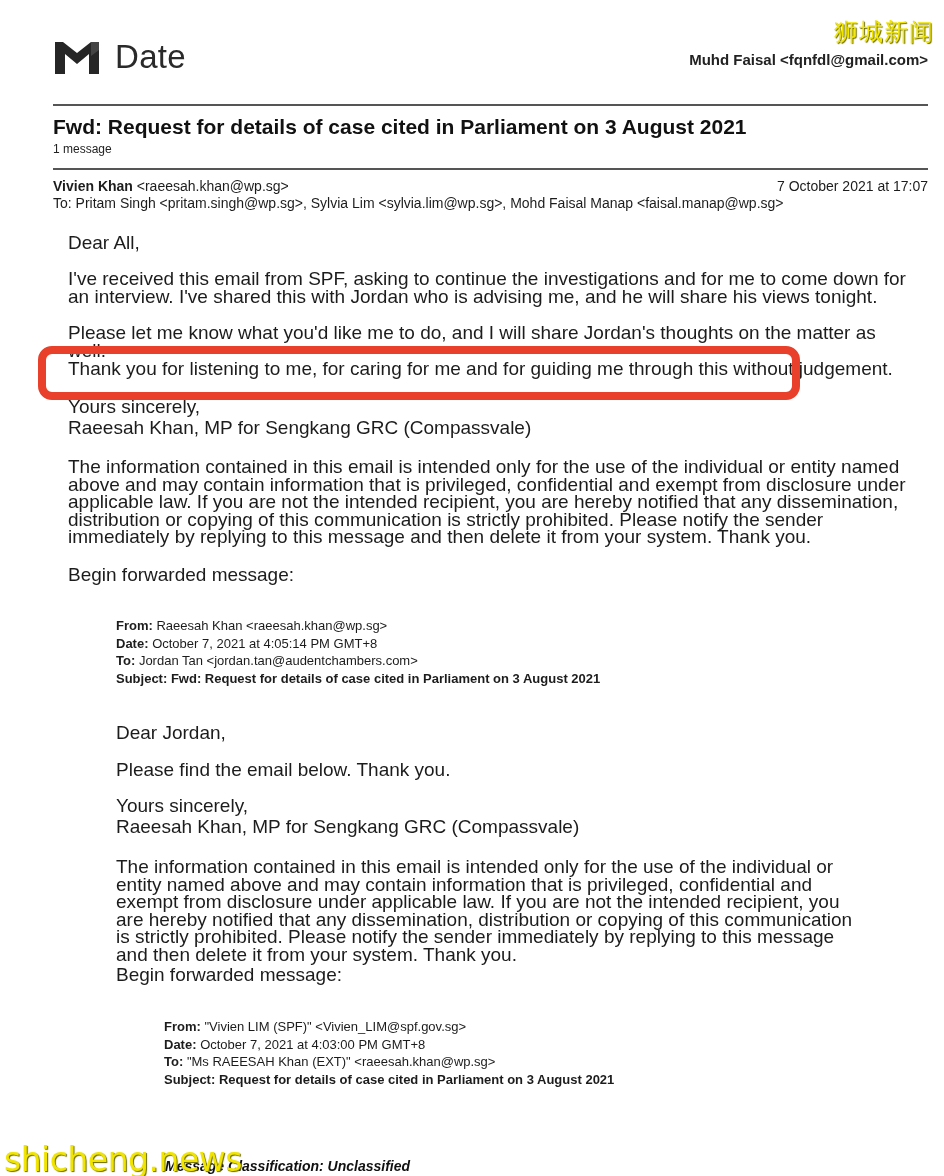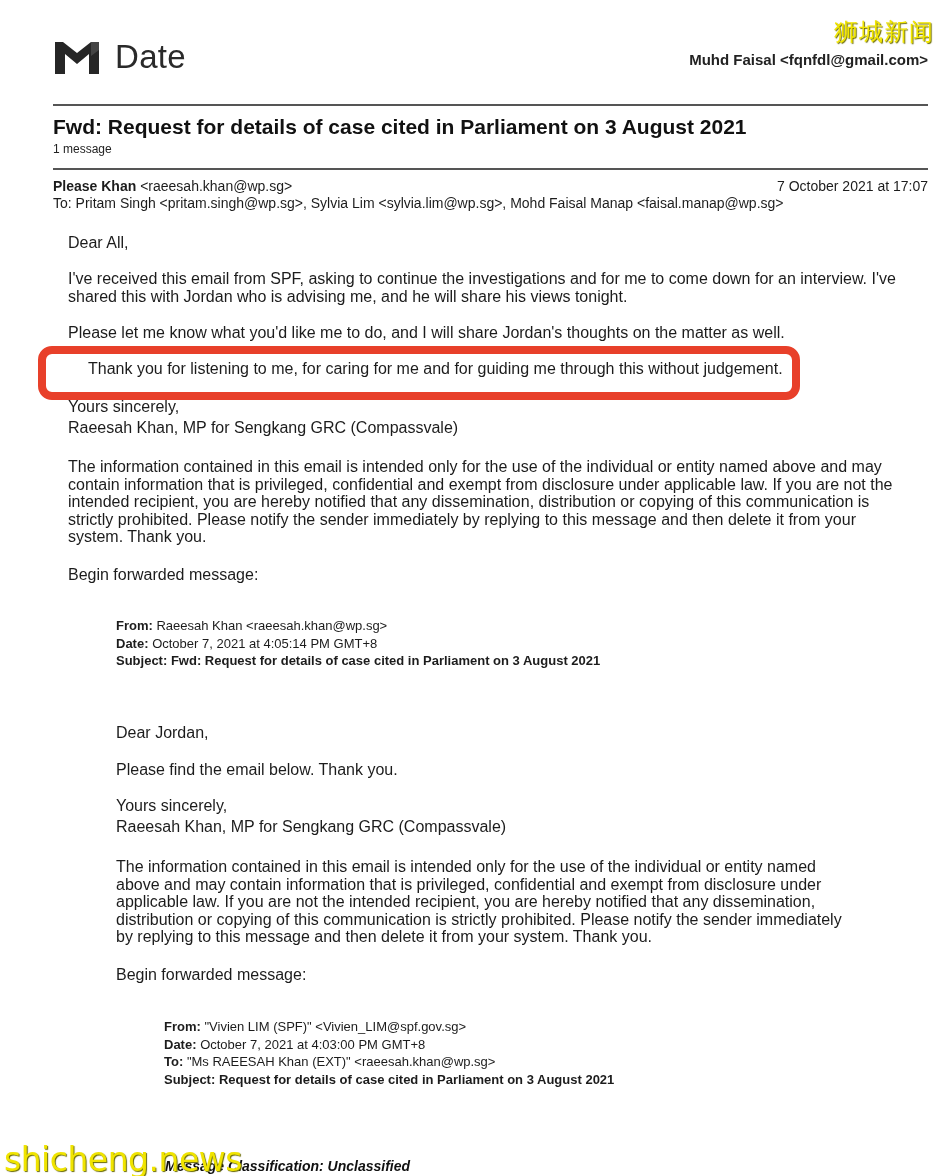--- a/index.html
+++ b/index.html
@@ -13,21 +13,21 @@
   .logo-text { font-size:33px; margin-left:14px; color:#2a2a2a; letter-spacing:0.3px; }
   .account { right:16px; top:51px; font-size:15px; font-weight:bold; color:#222; }
   .watermark-cn { right:10px; top:16px; font-size:24px; color:#f2e600; font-family:"DejaVu Sans", sans-serif;
     text-shadow:1px 1px 1px #6a6a00; letter-spacing:1px; }
   .rule { left:53px; right:16px; height:2px; background:#555; }
   .subject { left:53px; top:115px; font-size:21px; font-weight:bold; color:#111; }
   .count { left:53px; top:142px; font-size:12px; color:#222; }
   .sender-row { left:53px; right:16px; top:178px; font-size:14px; display:flex; justify-content:space-between; }
   .sender-row b { font-weight:bold; }
   .to-row { left:53px; top:195px; font-size:14px; }
-  .body-text { left:68px; width:840px; font-size:16px; line-height:17.5px; color:#1c1c1c; }
+  .body-text { left:68px; width:840px; font-size:19px; line-height:17.5px; color:#1c1c1c; }
   .fwd { font-size:13px; line-height:17.5px; }
   .fwd b { font-weight:bold; }
   .highlight-box {
     left:38px; top:346px; width:746px; height:38px;
     border:8px solid #e8402a; border-radius:14px;
   }
   .wm-en { left:4px; top:1140px; font-size:33px; color:#f0e400; text-shadow:1px 1px 1px #6a6a00;
     font-family:"DejaVu Sans", sans-serif; letter-spacing:-0.5px; }
   .classification { left:165px; top:1158px; font-size:14px; font-weight:bold; font-style:italic; color:#111; }
 </style>
@@ -46,40 +46,41 @@
 
 <div class="abs rule" style="top:104px;"></div>
 
 <div class="abs subject">Fwd: Request for details of case cited in Parliament on 3 August 2021</div>
 <div class="abs count">1 message</div>
 
 <div class="abs rule" style="top:168px; height:1.5px;"></div>
 
 <div class="abs sender-row">
   <span>
-    <b>Please Khan</b>
+    <b>Vivien Khan</b>
     <span>&lt;raeesah.khan@wp.sg&gt;</span>
   </span>
   <span>7 October 2021 at 17:07</span>
 </div>
 <div class="abs to-row">To: Pritam Singh &lt;pritam.singh@wp.sg&gt;, Sylvia Lim &lt;sylvia.lim@wp.sg&gt;, Mohd Faisal Manap &lt;faisal.manap@wp.sg&gt;</div>
 
 <div class="abs body-text" style="top:234px;">Dear All,</div>
 <div class="abs body-text" style="top:270px;">I've received this email from SPF, asking to continue the investigations and for me to come down for an interview. I've shared this with Jordan who is advising me, and he will share his views tonight.</div>
 <div class="abs body-text" style="top:324px;">Please let me know what you'd like me to do, and I will share Jordan's thoughts on the matter as well.</div>
-<div class="abs body-text" style="top:360px;margin-left:20px;">Thank you for listening to me, for caring for me and for guiding me through this without judgement.</div>
+<div class="abs body-text" style="top:360px;">Thank you for listening to me, for caring for me and for guiding me through this without judgement.</div>
 <div class="abs highlight-box"></div>
 <div class="abs body-text" style="top:398px;">Yours sincerely,</div>
 <div class="abs body-text" style="top:419px;">Raeesah Khan, MP for Sengkang GRC (Compassvale)</div>
 <div class="abs body-text" style="top:458px;">The information contained in this email is intended only for the use of the individual or entity named above and may contain information that is privileged, confidential and exempt from disclosure under applicable law. If you are not the intended recipient, you are hereby notified that any dissemination, distribution or copying of this communication is strictly prohibited. Please notify the sender immediately by replying to this message and then delete it from your system. Thank you.</div>
 <div class="abs body-text" style="top:566px;">Begin forwarded message:</div>
 
 <div class="abs fwd" style="left:116px; top:617px;">
   <div><b>From:</b> <span>Raeesah Khan &lt;raeesah.khan@wp.sg&gt;</span></div>
   <div><b>Date:</b> <span>October 7, 2021 at 4:05:14 PM GMT+8</span></div>
+  <div><b>To:</b> <span>Jordan Tan &lt;jordan.tan@audentchambers.com&gt;</span></div>
   <div><b>Subject:</b> <b>Fwd: Request for details of case cited in Parliament on 3 August 2021</b></div>
 </div>
 <div class="abs body-text" style="left:116px; width:760px; top:724px;">Dear Jordan,</div>
 <div class="abs body-text" style="left:116px; width:760px; top:761px;">Please find the email below. Thank you.</div>
 <div class="abs body-text" style="left:116px; width:760px; top:797px;">Yours sincerely,</div>
 <div class="abs body-text" style="left:116px; width:760px; top:818px;">Raeesah Khan, MP for Sengkang GRC (Compassvale)</div>
 <div class="abs body-text" style="left:116px; width:745px; top:858px;">The information contained in this email is intended only for the use of the individual or entity named above and may contain information that is privileged, confidential and exempt from disclosure under applicable law. If you are not the intended recipient, you are hereby notified that any dissemination, distribution or copying of this communication is strictly prohibited. Please notify the sender immediately by replying to this message and then delete it from your system. Thank you.</div>
 <div class="abs body-text" style="left:116px; width:760px; top:966px;">Begin forwarded message:</div>
 
 <div class="abs fwd" style="left:164px; top:1018px;">

